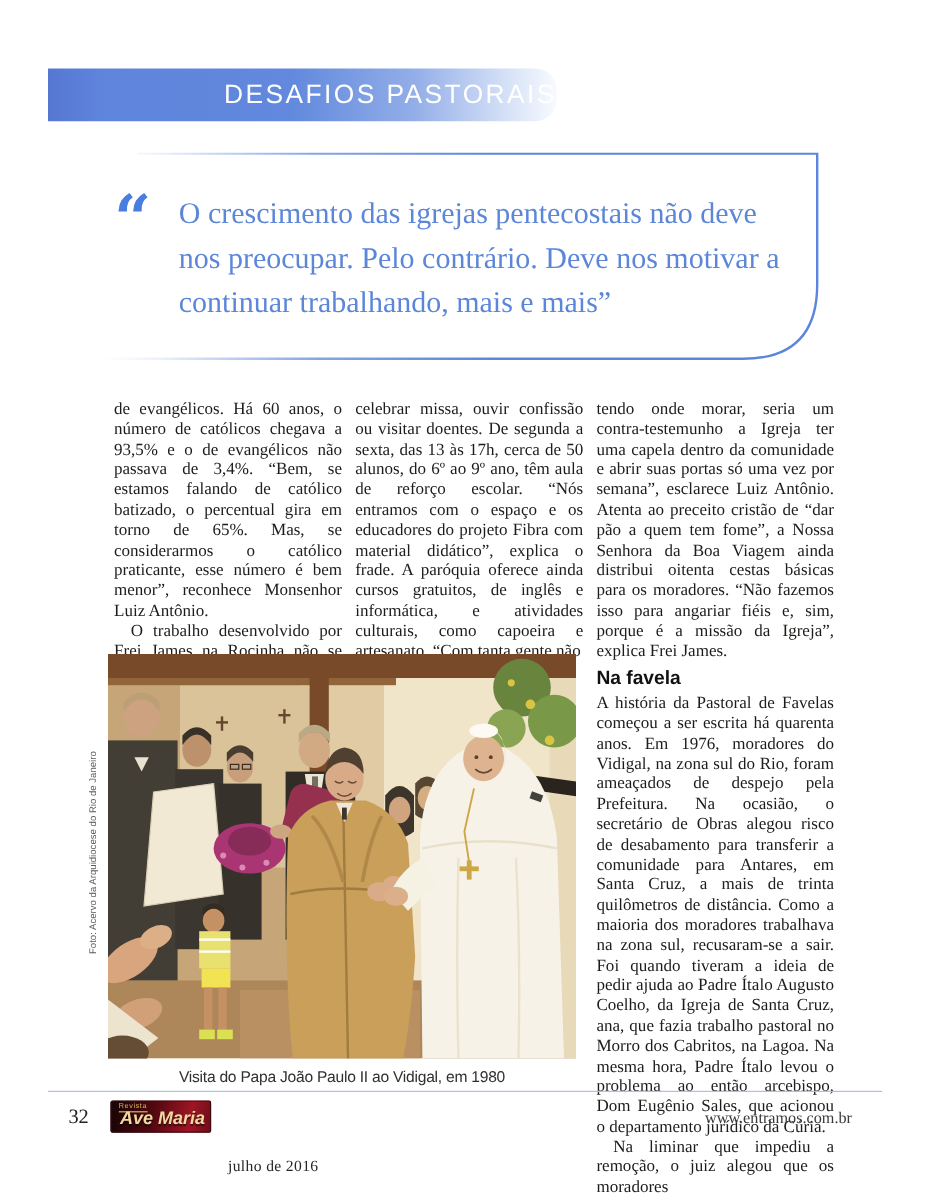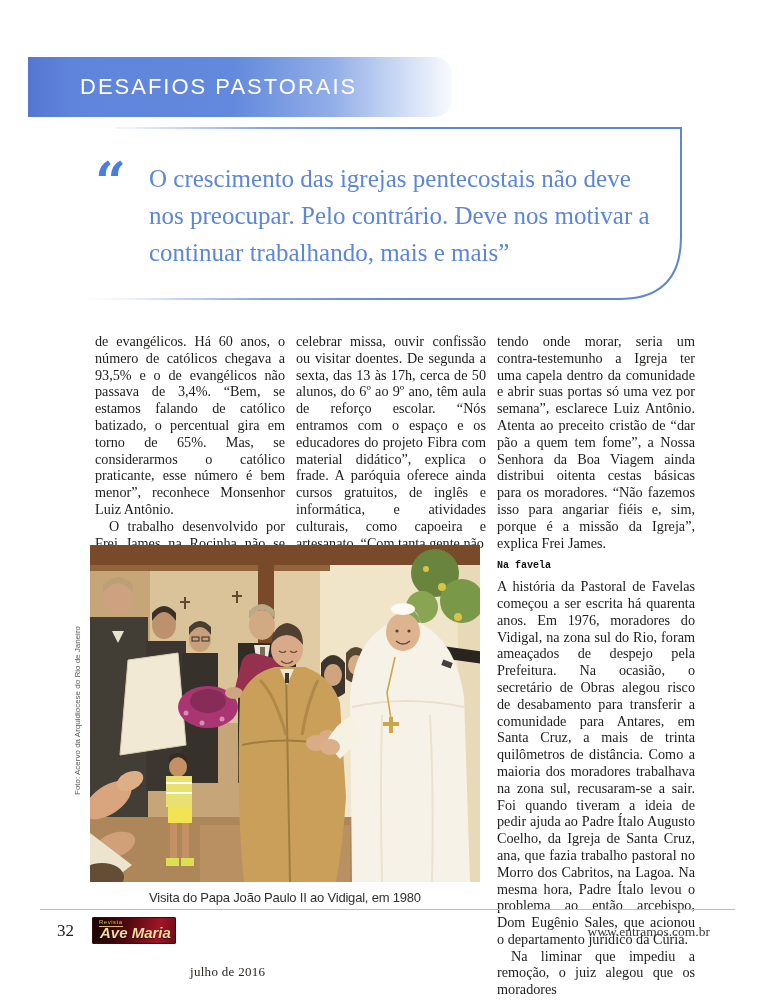--- a/index.html
+++ b/index.html
@@ -1,42 +1,42 @@
 <!DOCTYPE html>
 <html><head>
 <meta charset="utf-8">
 <style>
   html,body{margin:0;padding:0;background:#e8e8e8;}
   .page{position:relative;width:775px;height:1000px;background:#ffffff;margin:0 auto;
         font-family:"Liberation Serif",serif;overflow:hidden;}
 
   
-  .header-bar{position:absolute;left:28px;top:57px;width:424px;height:60px;
+  .header-bar{position:absolute;left:40px;top:57px;width:424px;height:44px;
       border-radius:0 18px 18px 0;
       background:linear-gradient(90deg,#5577d2 0%,#5f84dc 10%,#6289dd 48%,#93aee8 72%,#dce6f8 92%,#f8fafe 100%);
-      display:flex;align-items:center;}
+      display:flex;align-items:center;justify-content:flex-end;}
   .header-bar h1{margin:0;padding:0 0 0 52px;font-family:"Liberation Sans",sans-serif;
       font-weight:400;font-size:22px;letter-spacing:2px;color:#ffffff;}
 
   
   .quote-box{position:absolute;left:85px;top:127px;width:600px;height:176px;}
   .quote-border{position:absolute;left:0;top:0;}
   .qmark{position:absolute;left:10px;top:28px;font-family:"DejaVu Serif",serif;
       font-size:54px;line-height:1;color:#4a7de0;font-weight:700;}
   .qtext{position:absolute;left:64px;top:33px;width:505px;margin:0;
       font-size:25px;line-height:37px;color:#5c86d8;}
 
   
   .columns{position:absolute;left:95px;top:333px;width:600px;
       display:grid;grid-template-columns:190px 190px 198px;column-gap:11px;}
   .col{font-size:14.2px;line-height:16.8px;text-align:justify;color:#1d1c1a;}
   .col p{margin:0;}
   .col p.indent{text-indent:14px;}
-  .col h3{margin:7px 0 3px;font-family:Liberation Mono, monospace;
-      font-size:10px;font-weight:700;color:#111;}
+  .col h3{margin:7px 0 3px;font-family:Liberation Sans, sans-serif;
+      font-size:16px;font-weight:700;color:#111;}
 
   
   figure{position:absolute;left:90px;top:545px;width:466px;margin:0;}
   figure svg{display:block;}
   figcaption{margin-top:8px;width:390px;text-align:center;
       font-family:"Liberation Sans",sans-serif;font-size:13px;letter-spacing:-0.2px;color:#303030;}
   .credit{position:absolute;left:-17px;top:80px;height:170px;
       writing-mode:vertical-rl;transform:rotate(180deg);
       font-family:"Liberation Sans",sans-serif;font-size:8px;color:#5a5a5a;
       display:flex;align-items:center;}

